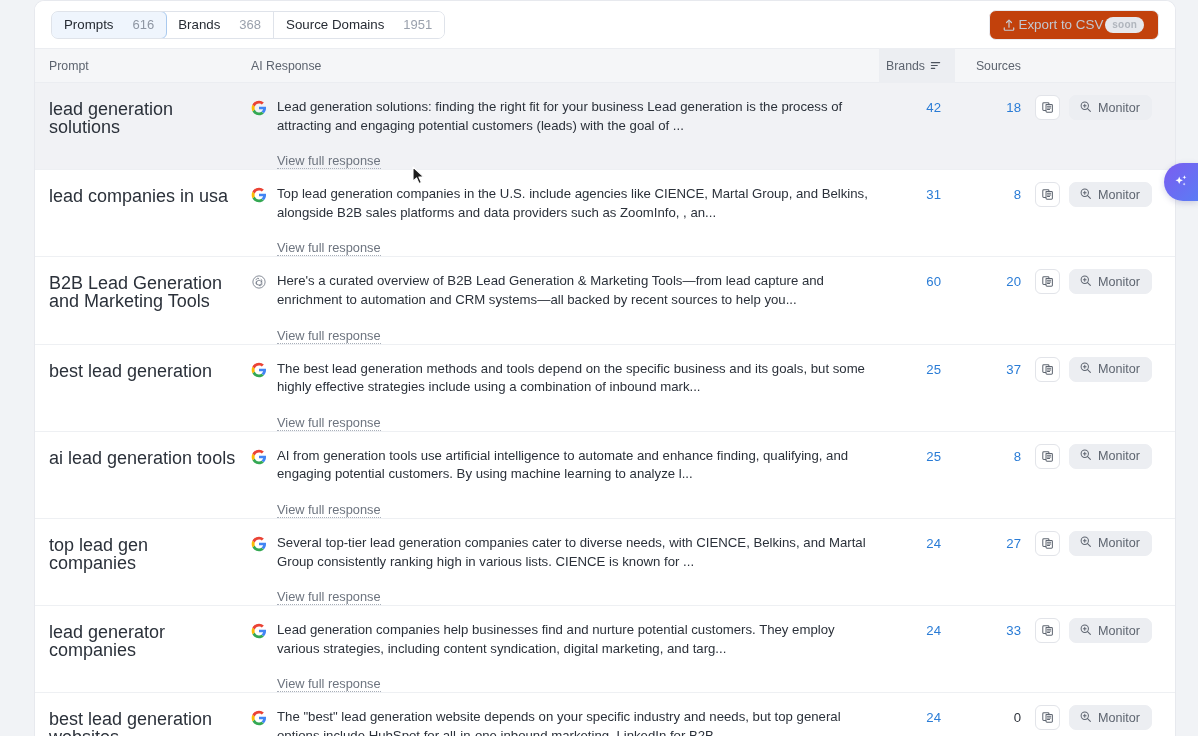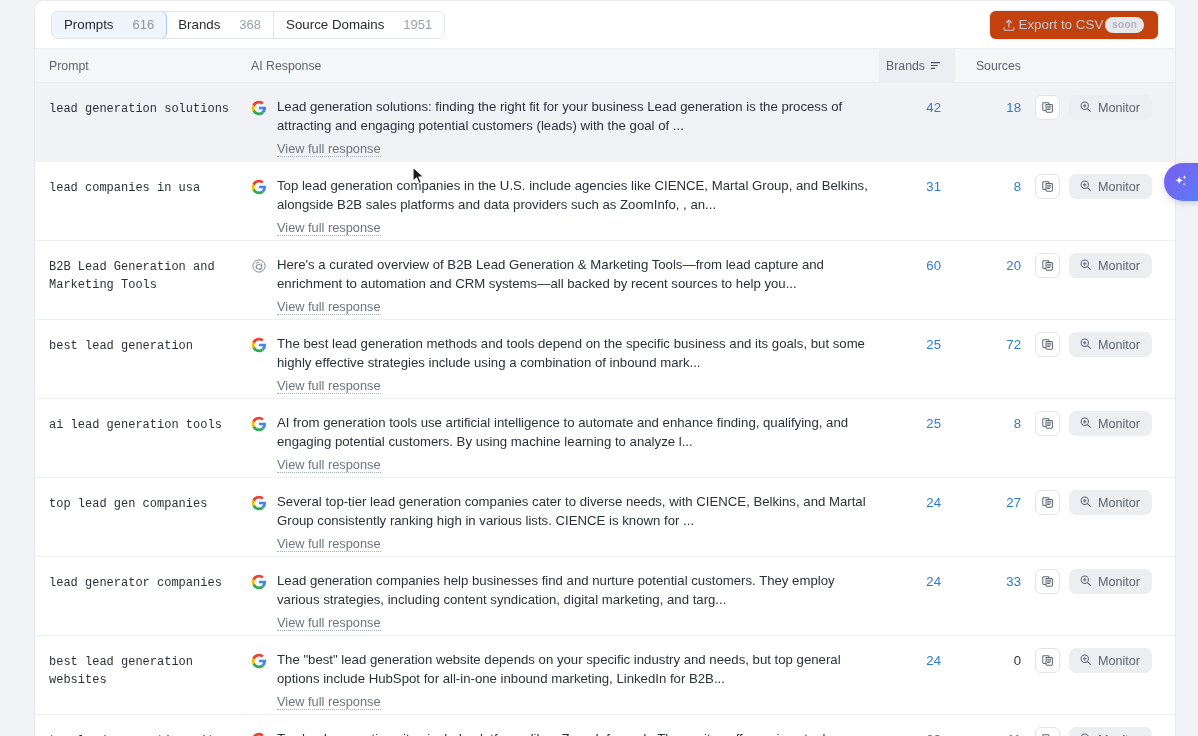--- a/index.html
+++ b/index.html
@@ -117,34 +117,33 @@
 
   .row {
     display: flex;
     border-bottom: 1px solid #eef0f3;
     min-height: 79px;
     padding-top: 9px;
     background: #fff;
   }
   .row.hl { background: #f1f2f5; }
   .row .c-prompt {
-    font-size: 12px; color: #2b313a; line-height: 18px;
+    font-size: 18px; color: #2b313a; line-height: 18px;
     padding-top: 8px;
-    font-family: Liberation Mono, monospace;
   }
   .resp-wrap { display: flex; gap: 10px; padding-top: 6px; }
   .ai-icon { flex: none; width: 16px; height: 16px; margin-top: 2px; }
   .resp-body { min-width: 0; }
   .resp-text {
     font-size: 13.2px; color: #2b313a; line-height: 18.6px;
     max-width: 600px;
   }
   .view-link {
     display: inline-block;
-    margin-top: 6px;
+    margin-top: 18px;
     font-size: 12.8px; color: #6d747f;
     border-bottom: 1px dotted #a9afb9;
     cursor: pointer;
     line-height: 15px;
   }
   .row .c-brands, .row .c-sources {
     font-size: 13.2px;
     color: #2a7cd6;
     padding-top: 8px;
     cursor: pointer;
@@ -374,21 +373,21 @@
     <path fill="#EA4335" d="M24 10.5c4.1 0 6.9 1.8 8.5 3.3l6.2-6C34.9 4.4 29.9 2 24 2 15.5 2 8.1 7 4.3 14.1l7.2 5.5c1.8-5.3 6.7-9.1 12.5-9.1z"></path>
   </svg>
         </span>
         <div class="resp-body">
           <div class="resp-text">The best lead generation methods and tools depend on the specific business and its goals, but some highly effective strategies include using a combination of inbound mark...</div>
           <span class="view-link">View full response</span>
         </div>
       </div>
     </div>
     <div class="c-brands">25</div>
-    <div class="c-sources">72</div>
+    <div class="c-sources">37</div>
     <div class="c-act">
       <div class="icon-btn">
               <svg width="13" height="13" viewBox="0 0 16 16" fill="none" stroke="#5e6570" stroke-width="1.25" stroke-linejoin="round">
     <rect x="2.2" y="2.2" width="7.6" height="9.6" rx="1.2"></rect>
     <path d="M6.2 4.2v8.4a1.2 1.2 0 0 0 1.2 1.2h5.4a1.2 1.2 0 0 0 1.2-1.2V5.4a1.2 1.2 0 0 0-1.2-1.2z" fill="#fff"></path>
     <path d="M8 6.6h4M8 8.6h4M8 10.6h2.6" stroke-linecap="round"></path>
   </svg>
             </div>
       <div class="monitor-btn">
         <span><svg width="13" height="13" viewBox="0 0 16 16" fill="none" stroke="#5e6570" stroke-width="1.25" stroke-linecap="round">

